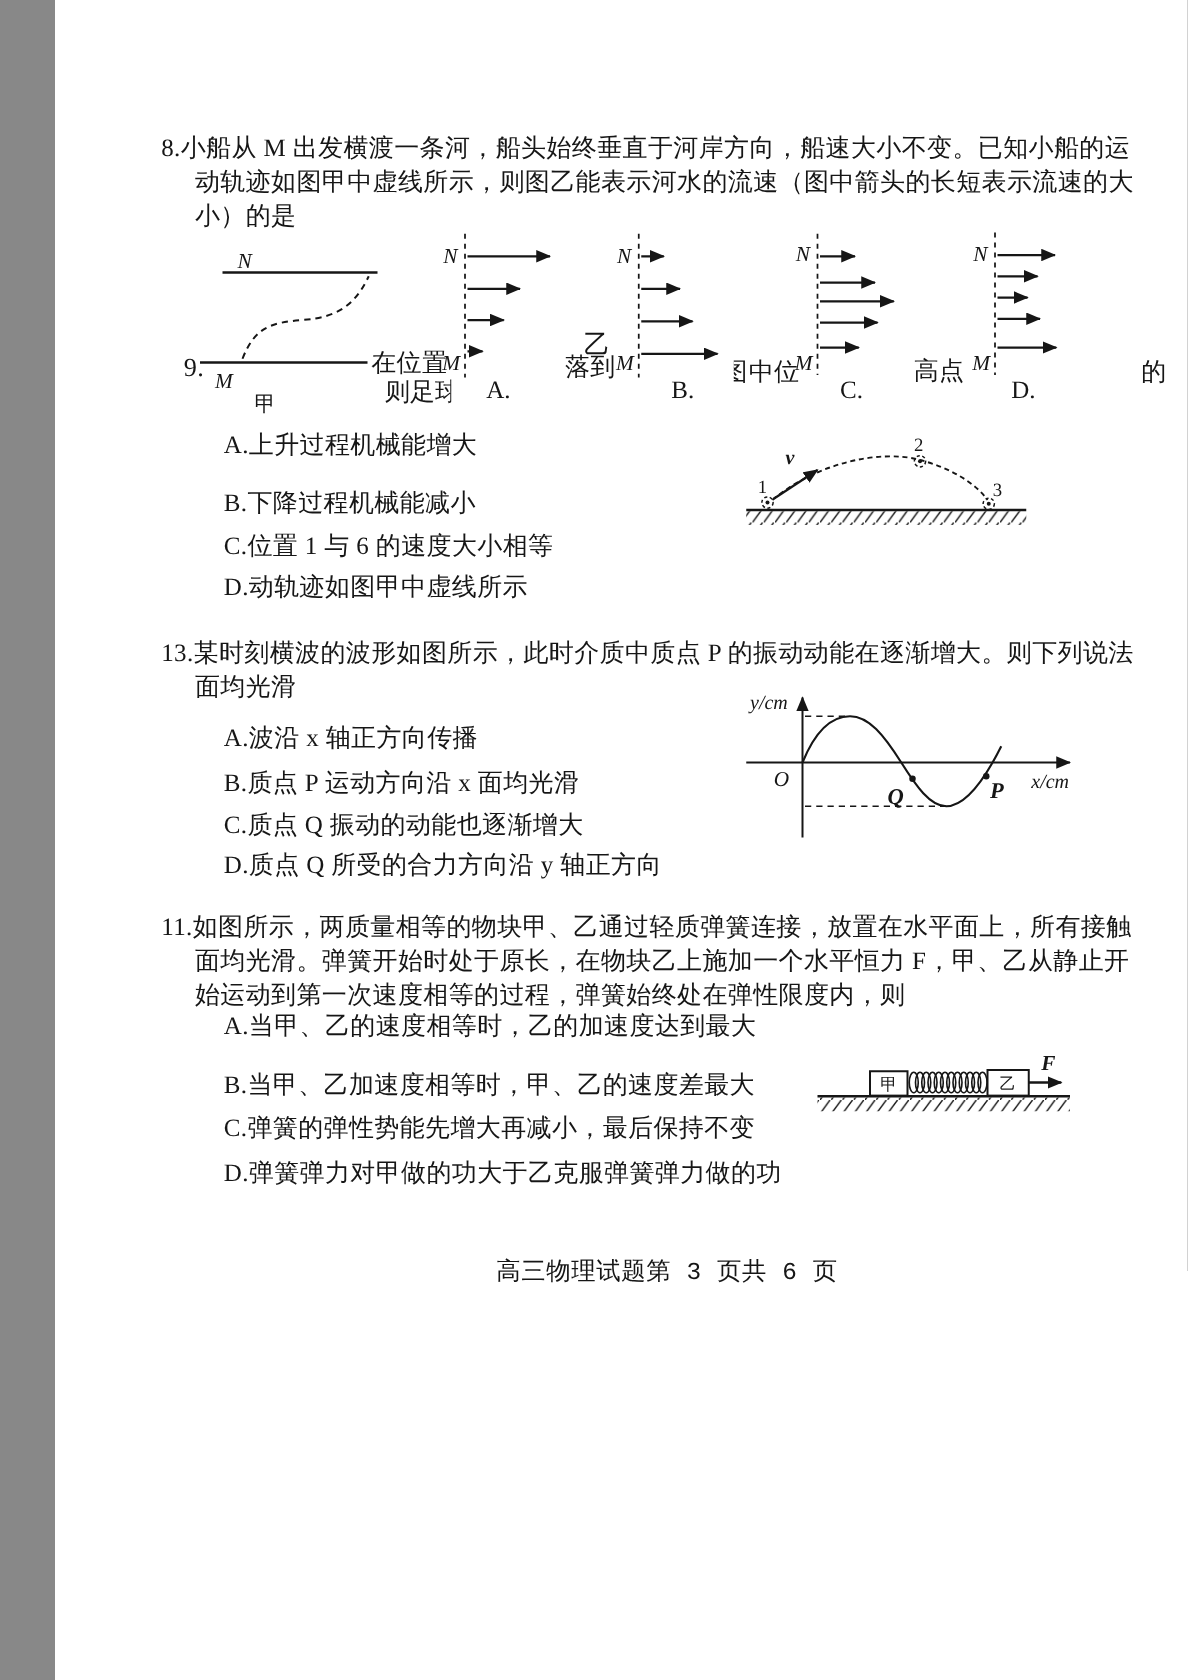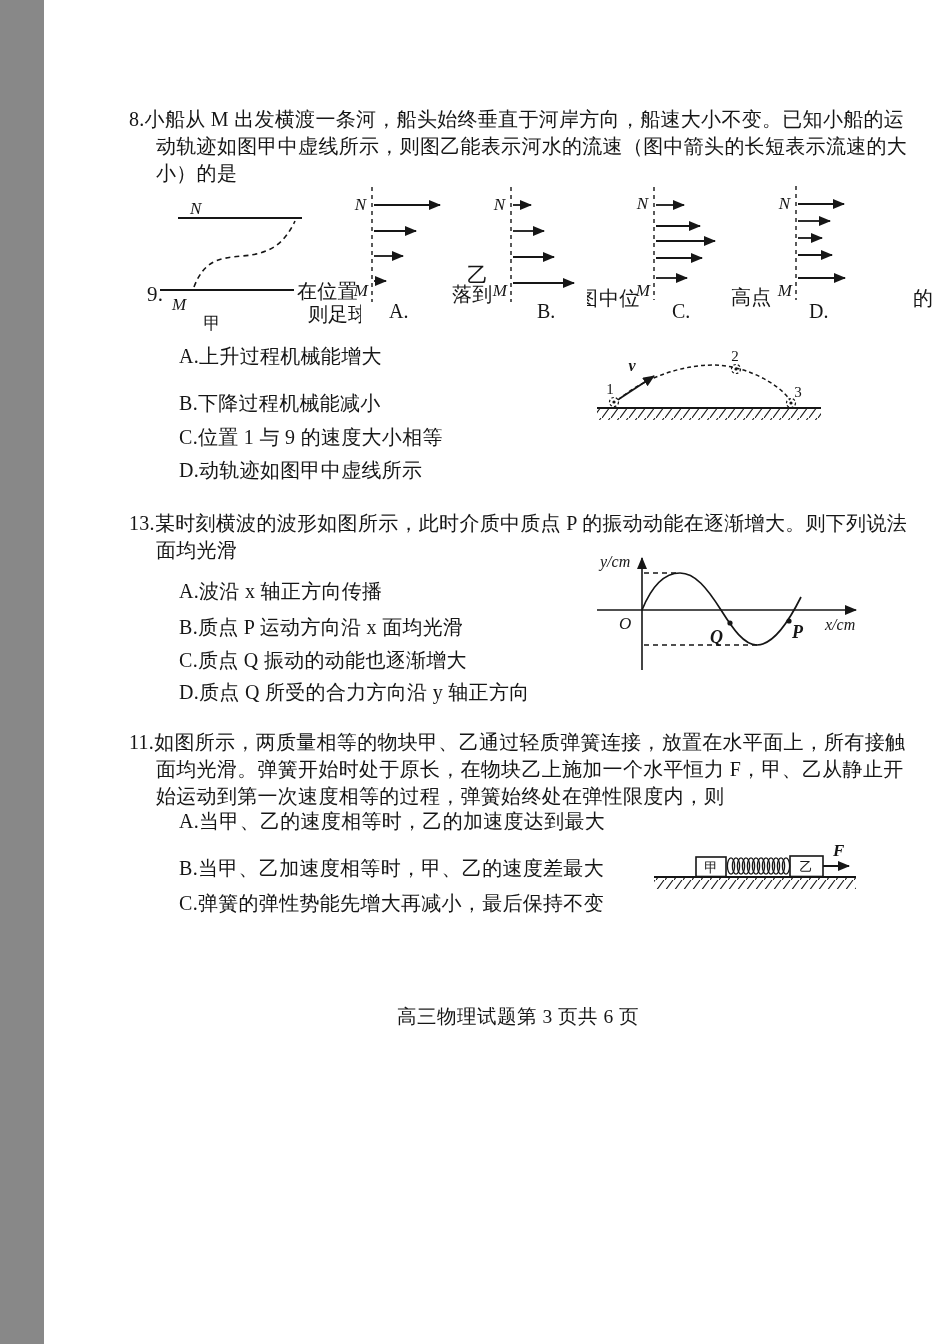--- a/index.html
+++ b/index.html
@@ -3,21 +3,21 @@
 <meta charset="utf-8">
 <style>
   html,body{margin:0;padding:0;background:#888;}
   .page{position:relative;width:950px;height:1344px;background:#ffffff;overflow:hidden;
         font-family:"Liberation Serif","DejaVu Serif",serif;color:#161616;margin-left:44px;}
   .t{position:absolute;white-space:nowrap;font-size:20px;line-height:22px;letter-spacing:0.3px;}
   .num{font-size:21px;}
   .clip{position:absolute;overflow:hidden;white-space:nowrap;height:24px;}
   .clip span{display:inline-block;font-size:20px;line-height:22px;}
   .fig{position:absolute;}
-  .footer{position:absolute;font-size:19.5px;letter-spacing:0.5px;}
+  .footer{position:absolute;font-size:19.5px;letter-spacing:0.5px;font-family:Liberation Mono, monospace;}
   svg text{font-family:"Liberation Serif","DejaVu Serif",serif;fill:#161616;}
   .it{font-style:italic;}
   .bd{font-weight:bold;}
 </style>
 </head>
 <body>
 
 <div class="page">
 
   <div class="t" style="left:85px;top:108px">8.小船从 M 出发横渡一条河，船头始终垂直于河岸方向，船速大小不变。已知小船的运</div>
@@ -96,21 +96,21 @@
   <div class="t" style="left:408px;top:283px">落到</div>
   <div class="clip" style="left:543px;top:287px;width:12px">
     <span style="margin-left:-9px">图</span>
   </div>
   <div class="t" style="left:555px;top:287px">中位</div>
   <div class="t" style="left:687px;top:286px">高点</div>
   <div class="t" style="left:869px;top:287px">的</div>
 
   <div class="t" style="left:135px;top:345px">A.上升过程机械能增大</div>
   <div class="t" style="left:135px;top:392px">B.下降过程机械能减小</div>
-  <div class="t" style="left:135px;top:426px">C.位置 1 与 9 的速度大小相等</div>
+  <div class="t" style="left:135px;top:426px">C.位置 1 与 6 的速度大小相等</div>
   <div class="t" style="left:135px;top:459px">D.动轨迹如图甲中虚线所示</div>
 
   <svg class="fig" style="left:545px;top:345px" width="240" height="85" viewBox="545 345 240 85">
     <defs>
       <marker id="ar2" markerUnits="userSpaceOnUse" markerWidth="12" markerHeight="10" refX="11" refY="5" orient="auto">
         <path d="M0,0 L12,5 L0,10 Z" fill="#161616"></path>
       </marker>
       <pattern id="h1" width="9" height="11" patternUnits="userSpaceOnUse">
         <line x1="0" y1="11" x2="8" y2="0" stroke="#161616" stroke-width="1.1"></line>
       </pattern>
@@ -159,20 +159,21 @@
     <text x="748" y="638" class="it bd" font-size="18">P</text>
   </svg>
 
   <div class="t" style="left:85px;top:731px">11.如图所示，两质量相等的物块甲、乙通过轻质弹簧连接，放置在水平面上，所有接触</div>
   <div class="t" style="left:112px;top:758px">面均光滑。弹簧开始时处于原长，在物块乙上施加一个水平恒力 F，甲、乙从静止开</div>
   <div class="t" style="left:112px;top:785px">始运动到第一次速度相等的过程，弹簧始终处在弹性限度内，则</div>
 
   <div class="t" style="left:135px;top:810px">A.当甲、乙的速度相等时，乙的加速度达到最大</div>
   <div class="t" style="left:135px;top:857px">B.当甲、乙加速度相等时，甲、乙的速度差最大</div>
   <div class="t" style="left:135px;top:892px">C.弹簧的弹性势能先增大再减小，最后保持不变</div>
+  <div class="t" style="left:135px;top:928px">D.弹簧弹力对甲做的功大于乙克服弹簧弹力做的功</div>
 
   <svg class="fig" style="left:600px;top:840px" width="220" height="55" viewBox="600 840 220 55">
     <defs>
       <marker id="ar4" markerUnits="userSpaceOnUse" markerWidth="12" markerHeight="10" refX="11" refY="5" orient="auto">
         <path d="M0,0 L12,5 L0,10 Z" fill="#161616"></path>
       </marker>
       <pattern id="h2" width="9" height="11" patternUnits="userSpaceOnUse">
         <line x1="0" y1="11" x2="8" y2="0" stroke="#161616" stroke-width="1.1"></line>
       </pattern>
     </defs>

